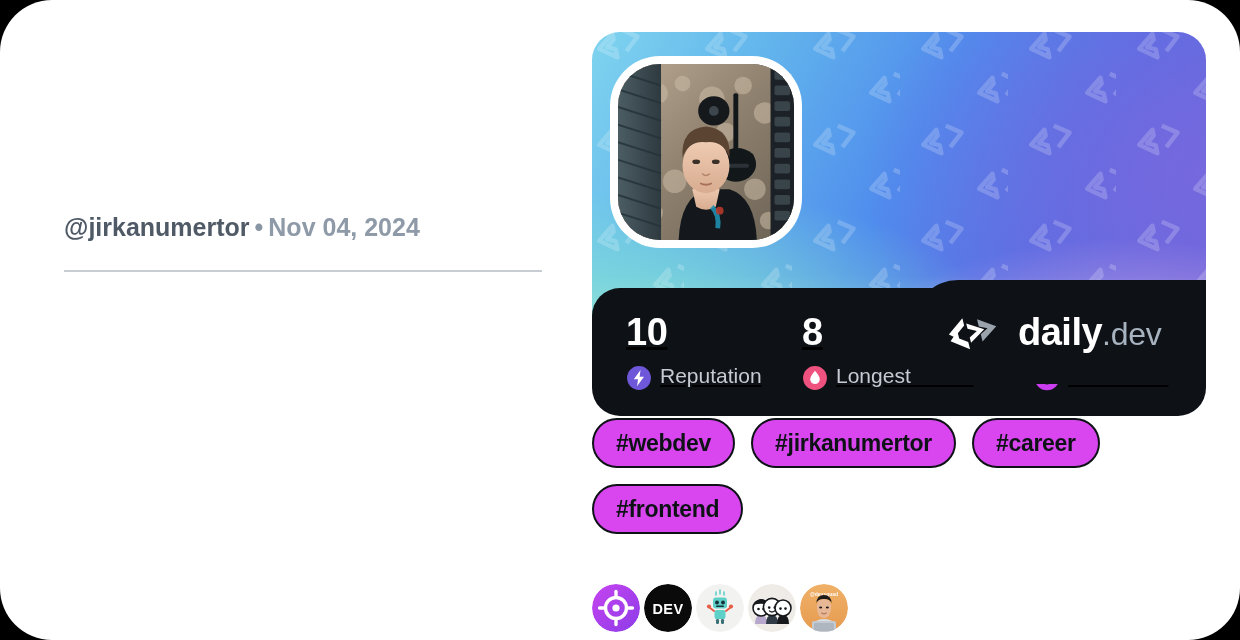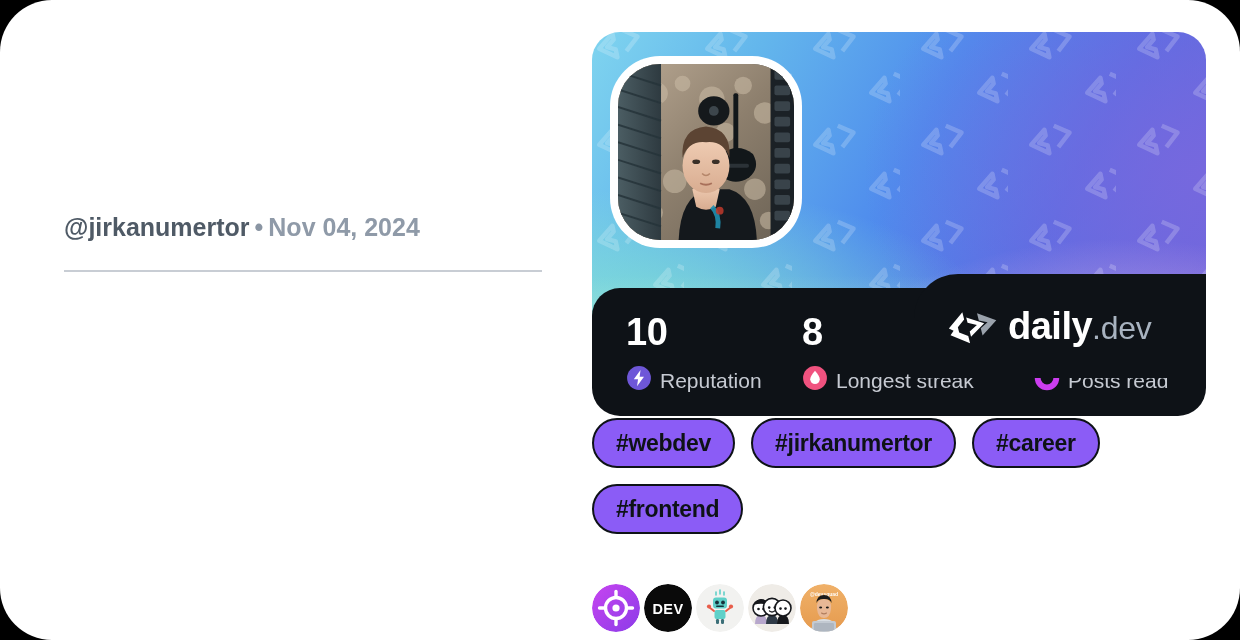--- a/index.html
+++ b/index.html
@@ -126,37 +126,38 @@
     position: absolute;
     left: 0;
     top: 256px;
     width: 614px;
     height: 128px;
     background: #0e1217;
     border-radius: 28px;
     display: flex;
     align-items: center;
     padding: 0 34px;
+    text-decoration: underline;
   }
   .stat { flex: 0 0 auto; }
   .stat-0 { width: 176px; }
   .stat-1 { width: 232px; }
   .stat-2 { width: auto; }
 
   .stat-value {
     font-size: 38px;
     font-weight: bold;
     color: #ffffff;
     line-height: 1;
     letter-spacing: -0.5px;
   }
   .stat-label-row {
     margin-top: 14px;
     display: flex;
-    align-items: flex-end;
+    align-items: flex-start;
     gap: 8px;
   }
   .stat-label {
     font-size: 21px;
     color: #c6cad2;
     line-height: 1;
     white-space: nowrap;
   }
   .stat-icon { width: 26px; height: 26px; flex: 0 0 auto; display: block; }
 
@@ -174,21 +175,21 @@
     height: 50px;
     padding: 0 22px;
     border: 2px solid #0e1217;
     border-radius: 25px;
     display: flex;
     align-items: center;
     font-size: 23px;
     font-weight: bold;
     color: #0e1217;
     letter-spacing: -0.3px;
-    background: #8b5cf6;
+    background: #d946ef;
   }
 
   
   .sources {
     position: absolute;
     left: 0;
     top: 552px;
     display: flex;
     gap: 4px;
   }
@@ -198,29 +199,29 @@
     border-radius: 50%;
     overflow: hidden;
     position: relative;
     flex: 0 0 auto;
   }
 
   
   .brand-badge {
     position: absolute;
     right: 0;
-    bottom: 6px;
+    bottom: 0;
     width: 292px;
     height: 104px;
     background: #0e1217;
     border-top-left-radius: 44px;
     display: flex;
     align-items: center;
     padding-left: 30px;
-    gap: 6px;
+    gap: 16px;
   }
   .brand-mark { width: 58px; height: 40px; flex: 0 0 auto; }
   .brand-word { display: flex; align-items: baseline; }
   .brand-daily {
     font-size: 38px;
     font-weight: bold;
     color: #ffffff;
     letter-spacing: -0.5px;
     line-height: 1;
   }

